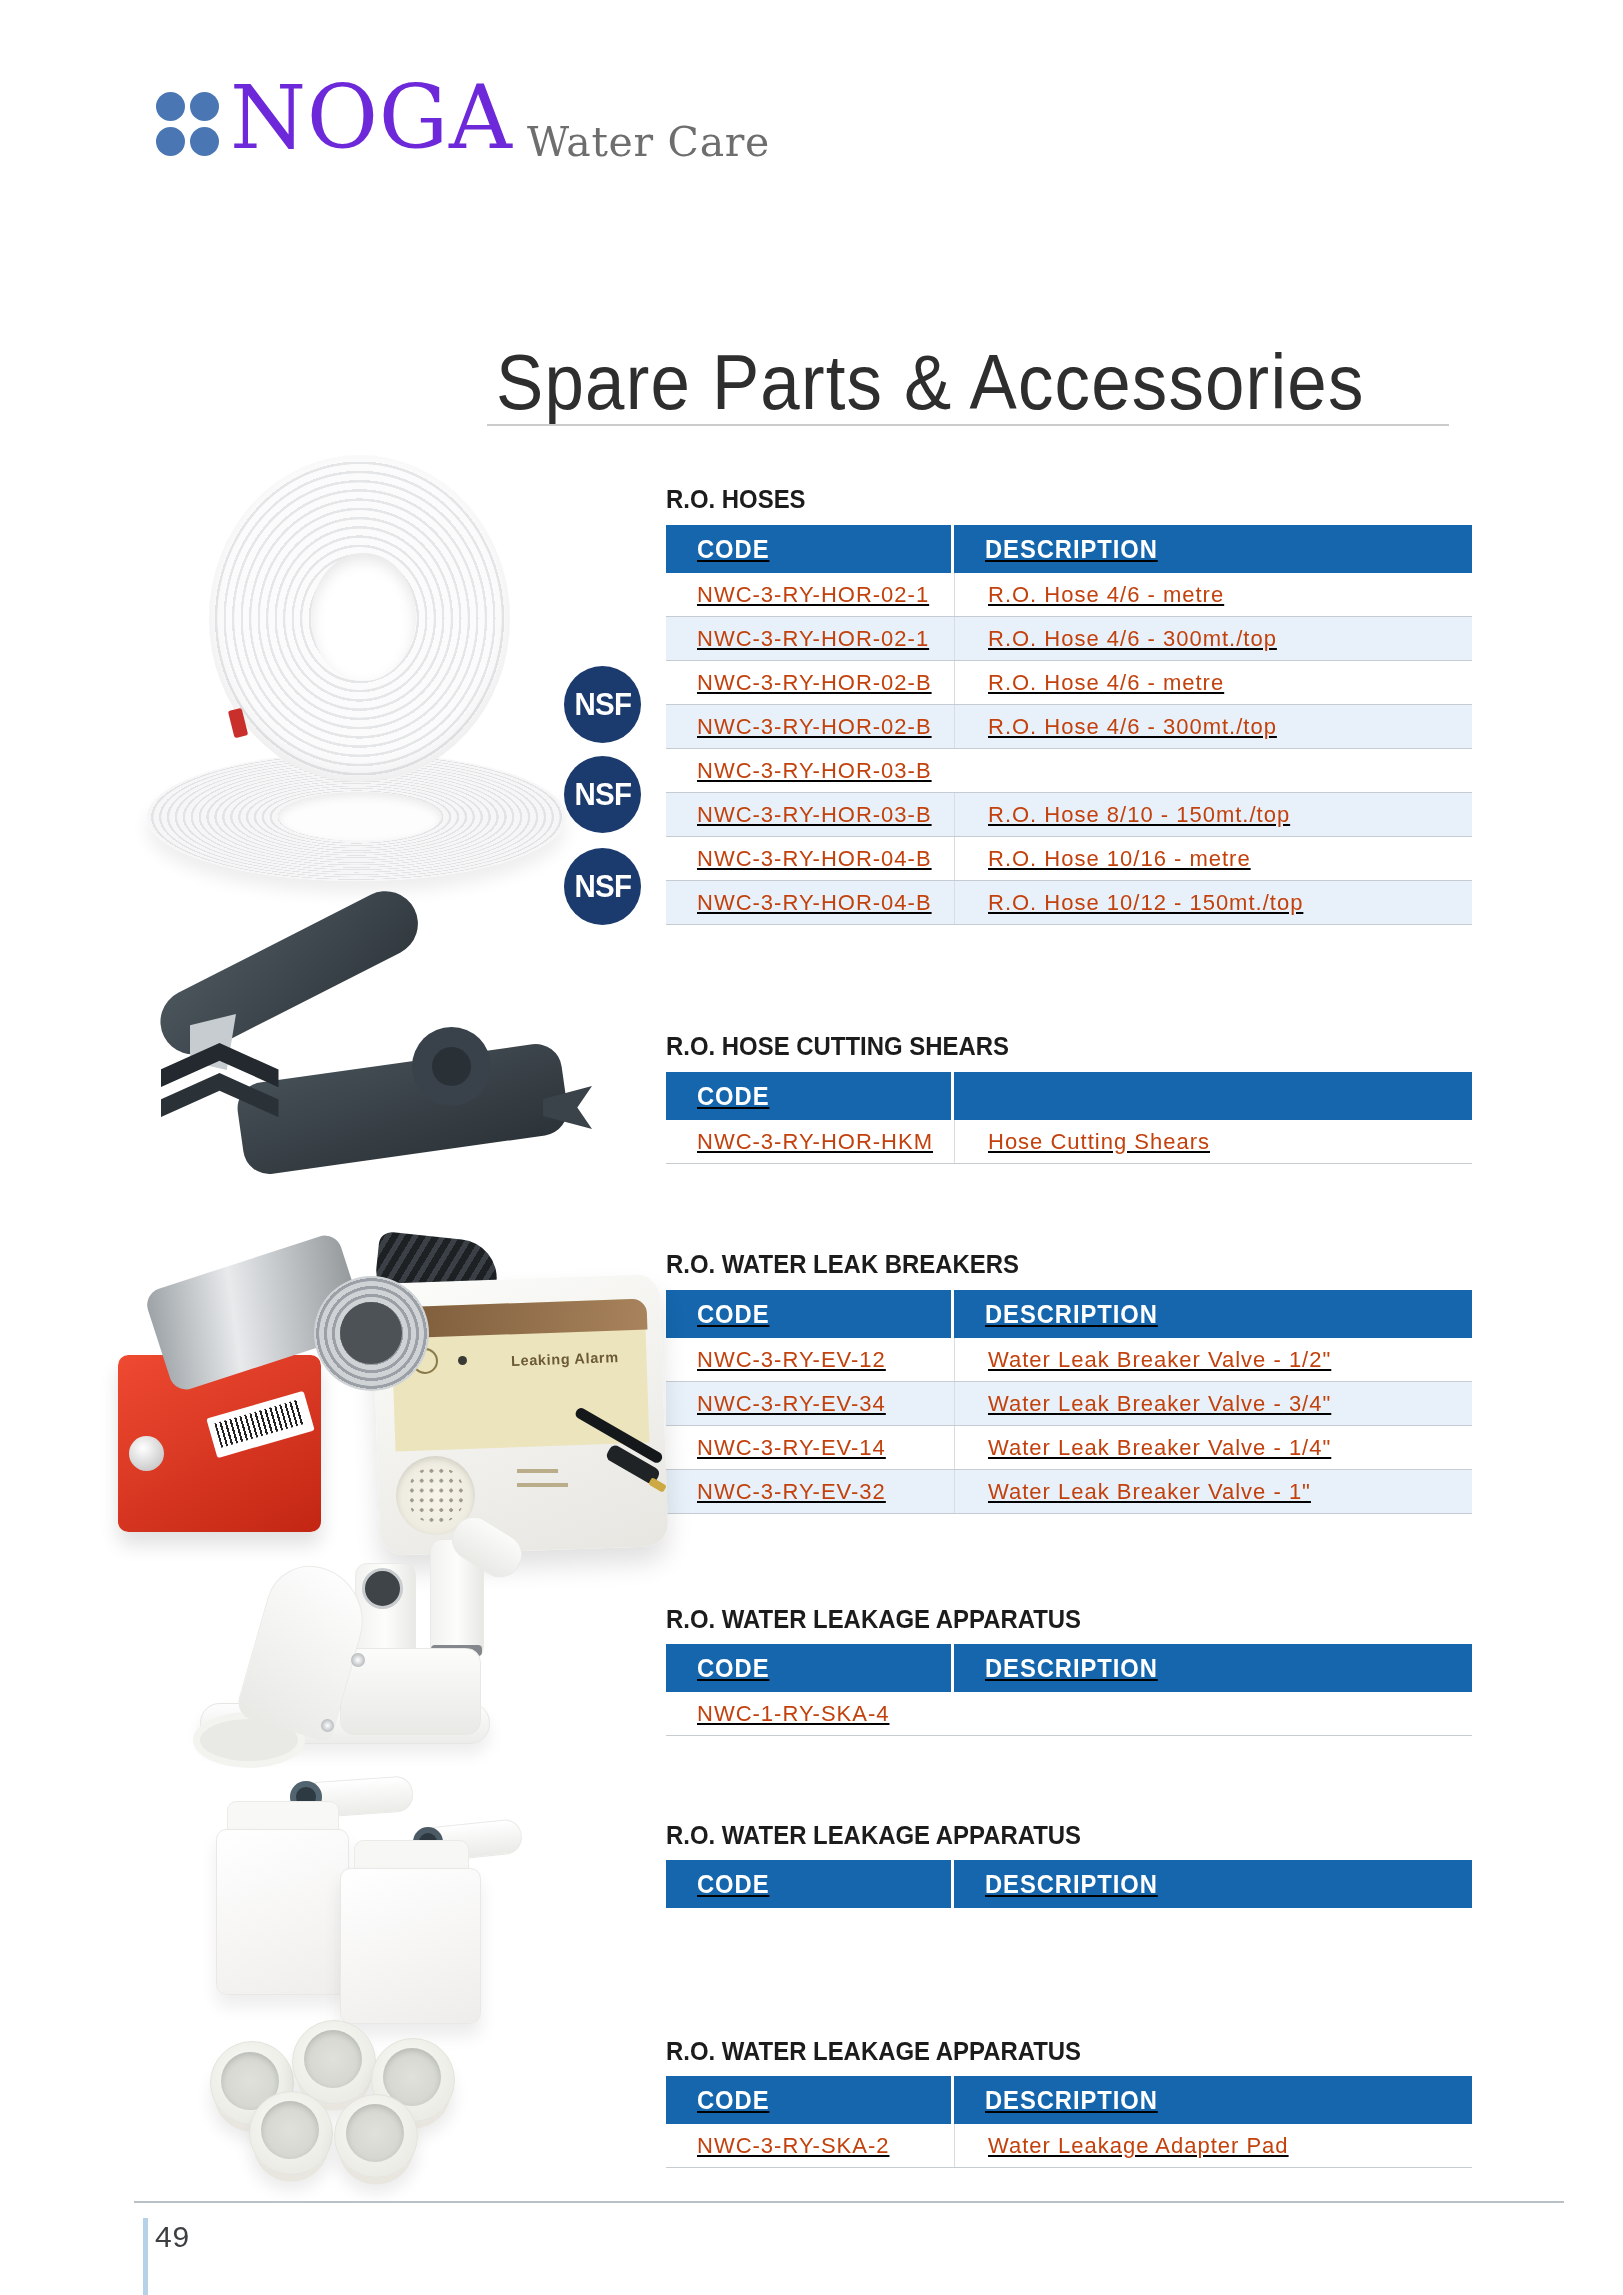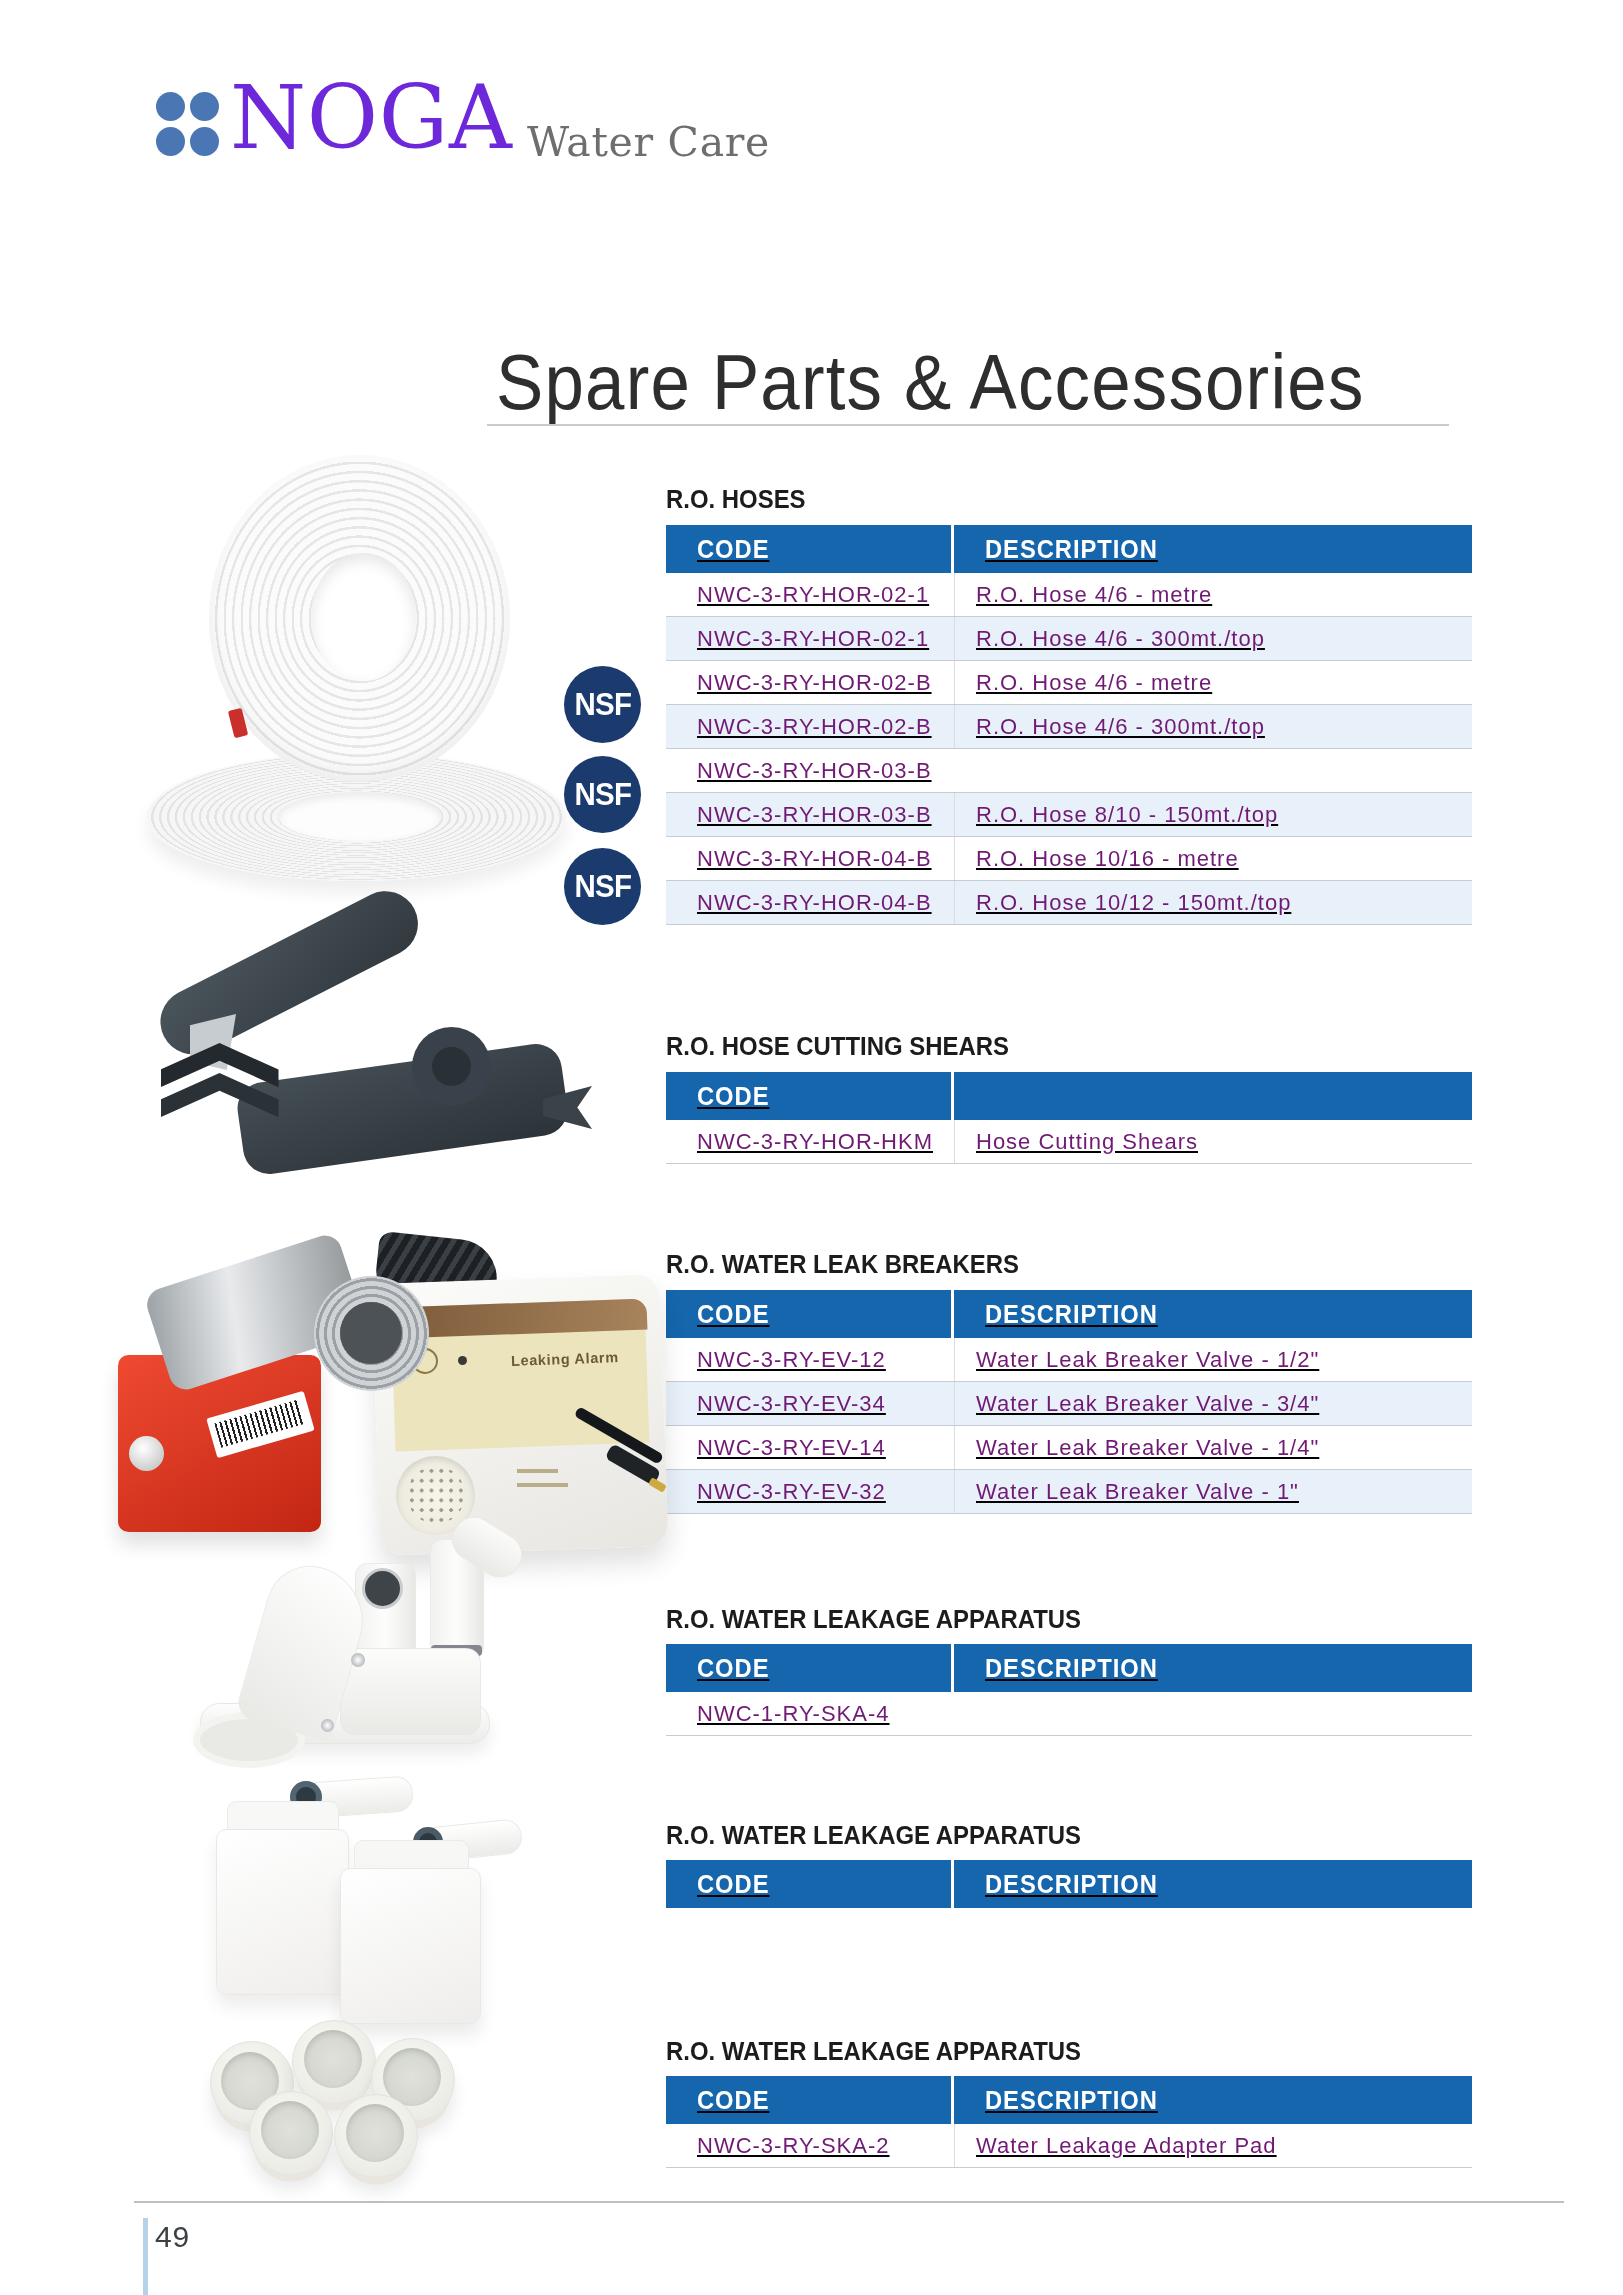--- a/index.html
+++ b/index.html
@@ -28,23 +28,23 @@
   .ptable{position:absolute;left:666px;width:806px;text-decoration:underline;}
   .thead{display:flex;height:48px;}
   .thead .cell{background:#1566ad;color:#ffffff;display:flex;align-items:center;
         padding-left:31px;box-sizing:border-box;}
   .thead .cell-code{width:285px;margin-right:2.6px;}
   .thead .cell-desc{flex:1;}
   .hspan{font-size:25px;font-weight:700;letter-spacing:1px;transform:scaleX(0.95);transform-origin:left center;}
   .row{display:flex;height:44px;border-bottom:1.3px solid #c6ccd1;box-sizing:border-box;background:#ffffff;}
   .row.alt{background:#e8f1f9;}
   .row .cell{display:flex;align-items:center;padding-left:31px;box-sizing:border-box;
-        font-size:22px;font-weight:300;color:#701a75;letter-spacing:1px;white-space:nowrap;}
+        font-size:22px;font-weight:300;color:#c2410c;letter-spacing:1px;white-space:nowrap;}
   .row .cell-code{width:288px;}
-  .row .cell-desc{flex:1;border-left:1.3px solid #d9dde0;padding-left:21px;}
+  .row .cell-desc{flex:1;border-left:1.3px solid #d9dde0;padding-left:33px;}
 
   
   .nsf{position:absolute;left:564px;width:77px;height:77px;border-radius:50%;background:#1b3a6d;
         color:#fff;display:flex;align-items:center;justify-content:center;}
   .nsf span{font-size:31px;font-weight:800;letter-spacing:-0.7px;transform:scaleX(0.95);}
 
   
   .footer-rule{position:absolute;left:134px;top:2201px;width:1430px;height:2px;background:#b9c0c6;}
   .page-num-bar{position:absolute;left:143px;top:2218px;width:4.6px;height:77px;background:#b5d2e8;}
   .page-num{position:absolute;left:155px;top:2220px;font-size:30px;font-weight:300;color:#3c4043;letter-spacing:0.7px;}

